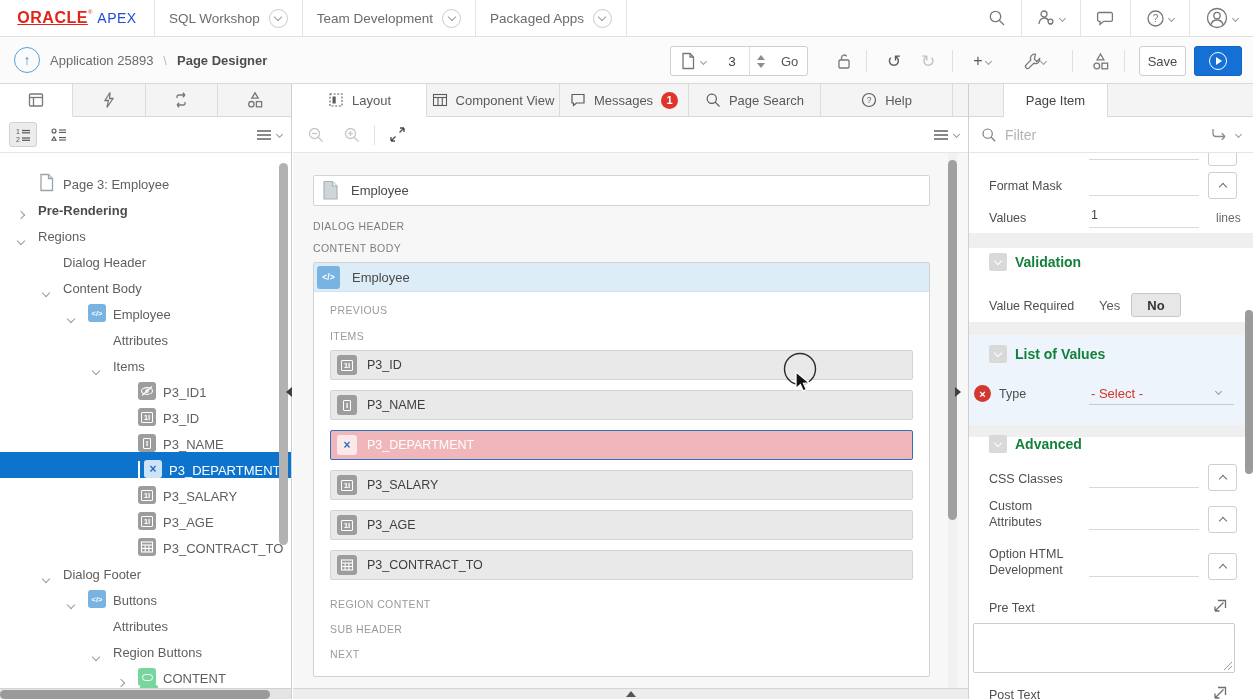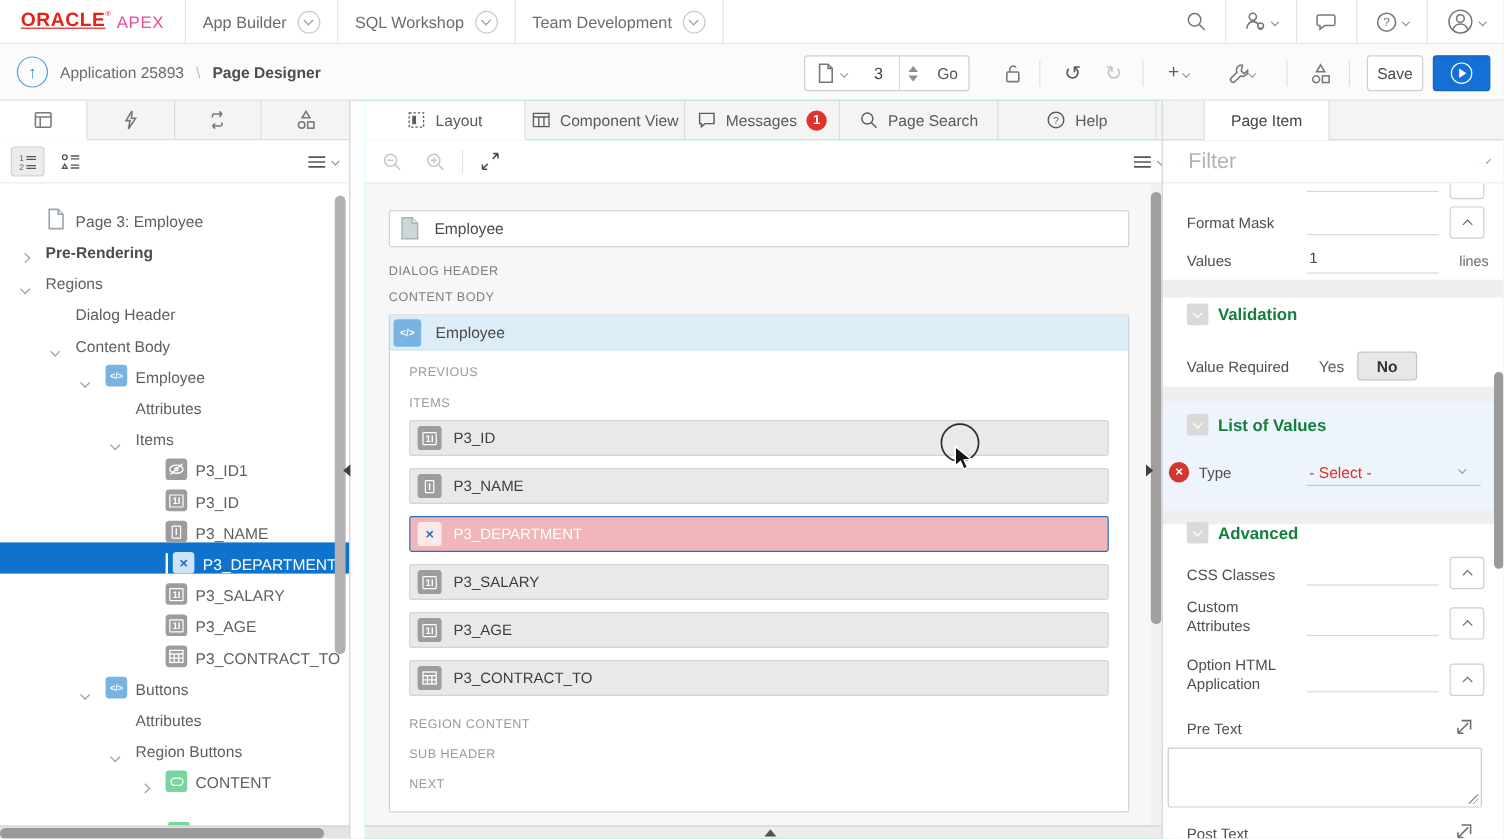--- a/index.html
+++ b/index.html
@@ -5,21 +5,21 @@
   * { box-sizing: border-box; margin:0; padding:0; }
   html,body { background:#e9e9e9; }
   body { font-family:"Liberation Sans", sans-serif; }
   #app { position:relative; width:1253px; height:699px; background:#fff; overflow:hidden; font-size:13px; color:#555; }
 
   
   .top-header { position:absolute; top:0; left:0; right:0; height:37px; background:#fff; border-bottom:1px solid #e0e0e0; display:flex; align-items:stretch; }
   .logo-cell { width:155px; display:flex; align-items:center; justify-content:center; border-right:1px solid #e4e4e4; gap:5px; }
   .logo-oracle { color:#e2231a; font-weight:bold; font-size:16px; letter-spacing:.5px;text-decoration:underline; }
   .logo-reg { color:#e2231a; font-size:6px; vertical-align:top; }
-  .logo-apex { color:#ec4899; font-size:14px; letter-spacing:.5px; }
+  .logo-apex { color:#1d4ed8; font-size:14px; letter-spacing:.5px; }
   .menu-cell { display:flex; align-items:center; gap:9px; padding:0 14px; border-right:1px solid #e4e4e4; color:#6b6b6b; font-size:13.5px; cursor:pointer; }
   .chev-circle { width:19px; height:19px; border:1px solid #cbcbcb; border-radius:50%; display:inline-flex; align-items:center; justify-content:center; }
   .chev { display:inline-block; width:6px; height:6px; border-right:1.4px solid #9a9a9a; border-bottom:1.4px solid #9a9a9a; transform:rotate(45deg); margin-top:-2px; }
   .chev.right { transform:rotate(-45deg); margin-top:0; }
   .header-right { margin-left:auto; display:flex; align-items:stretch; }
   .hicon-cell { display:flex; align-items:center; justify-content:center; gap:4px; padding:0 15px; border-left:1px solid #e4e4e4; cursor:pointer; }
   .hicon-cell:first-child { border-left:none; }
   svg.ic { stroke:#787878; fill:none; stroke-width:1.3; }
   .tiny-chev { width:5px; height:5px; border-right:1.2px solid #9a9a9a; border-bottom:1.2px solid #9a9a9a; transform:rotate(45deg); display:inline-block; }
 
@@ -42,21 +42,21 @@
   .undo-g { font-size:17px; color:#5c5c5c; }
   .redo-g { font-size:17px; color:#c4c4c4; }
   .plus-g { font-size:16px; color:#5c5c5c; margin-right:3px; }
   .save-btn { position:absolute; left:1139px; top:9px; width:47px; height:30px; background:#fff; border:1px solid #cfcfcf; border-radius:3px; font-size:13px; color:#4a4a4a; display:flex; align-items:center; justify-content:center; cursor:pointer; }
   .run-btn { position:absolute; left:1194px; top:9px; width:48px; height:30px; background:#1470d4; border:1px solid #1264be; border-radius:3px; display:flex; align-items:center; justify-content:center; cursor:pointer; }
   .run-circle { width:18px; height:18px; border:1.5px solid #fff; border-radius:50%; display:flex; align-items:center; justify-content:center; }
   .run-tri { width:0;height:0;border-top:4px solid transparent;border-bottom:4px solid transparent;border-left:6px solid #fff; margin-left:2px; }
 
   
   .left-panel { position:absolute; top:84px; left:0; width:292px; bottom:0; background:#fff; border-right:1px solid #cfcfcf; overflow:hidden; }
-  .center-panel { position:absolute; top:84px; left:304px; width:675px; bottom:0; background:#5eead4; overflow:hidden; }
+  .center-panel { position:absolute; top:84px; left:293px; width:675px; bottom:0; background:#c4b5fd; overflow:hidden; }
   .right-panel { position:absolute; top:84px; left:968px; width:285px; bottom:0; background:#fff; border-left:1px solid #cfcfcf; overflow:hidden; }
 
   .ptabs { height:33px; background:#f4f4f4; border-bottom:1px solid #d8d8d8; display:flex; align-items:stretch; }
   .ptab { display:flex; align-items:center; justify-content:center; gap:8px; border-right:1px solid #dcdcdc; color:#5a5a5a; cursor:pointer; font-size:13px; }
   .ptab.selected { background:#fff; border-bottom:1px solid #fff; margin-bottom:-1px; }
   .ltab { width:73px; }
   .badge { background:#e0332c; color:#fff; font-size:11px; min-width:17px; height:17px; border-radius:9px; display:inline-flex; align-items:center; justify-content:center; padding:0 4px; font-weight:bold; }
 
   .panel-toolbar { height:36px; background:#fff; border-bottom:1px solid #e6e6e6; display:flex; align-items:center; padding:0 9px; gap:8px; }
   .pt-btn { width:28px; height:25px; display:flex; align-items:center; justify-content:center; border-radius:3px; cursor:pointer; }
@@ -106,21 +106,21 @@
   .citem.sel .ic-select { background:#fbe9ea; color:#2d6fc2; }
   .center-vscroll-track { position:absolute; right:11px; top:69px; bottom:11px; width:9px; background:#f1f1f1; }
   .center-vscroll { position:absolute; right:11px; top:76px; width:9px; height:360px; background:#a0a0a0; border-radius:5px; }
   .bottom-handle { position:absolute; left:0; right:0; bottom:0; height:11px; background:#ededed; border-top:1px solid #d5d5d5; display:flex; align-items:center; justify-content:center; cursor:pointer; }
   .handle-tri { width:0; height:0; border-left:5px solid transparent; border-right:5px solid transparent; border-bottom:6px solid #555; }
 
   
   .rtab-wrap { height:33px; background:#f4f4f4; border-bottom:1px solid #d8d8d8; position:relative; }
   .rtab { position:absolute; left:34px; top:0; width:105px; height:33px; background:#fff; border-left:1px solid #dcdcdc; border-right:1px solid #dcdcdc; display:flex; align-items:center; justify-content:center; color:#444; cursor:pointer; }
   .filter-row { height:36px; border-bottom:1px solid #e6e6e6; display:flex; align-items:center; padding:0 12px; gap:8px; }
-  .filter-input { border:none; outline:none; flex:1; font-size:18px; color:#555; font-family:"Liberation Sans",sans-serif; }
+  .filter-input { border:none; outline:none; flex:1; font-size:14px; color:#555; font-family:"Liberation Sans",sans-serif; }
   .filter-input::placeholder { color:#b3b3b3; }
   .rcontent { position:absolute; top:69px; left:0; right:0; bottom:0; overflow:hidden; background:#fff; }
   .plabel { position:absolute; left:20px; font-size:12.5px; color:#4f4f4f; line-height:16px; }
   .pinput { position:absolute; left:120px; width:110px; height:20px; border-bottom:1px solid #d9d9d9; font-size:12.5px; color:#444; padding-left:2px; }
   .pbtn { position:absolute; left:239px; width:29px; height:27px; background:#fff; border:1px solid #cfcfcf; border-radius:3px; display:flex; align-items:center; justify-content:center; cursor:pointer; }
   .pbtn .chev { transform:rotate(-135deg); margin-top:3px; border-color:#6e6e6e; }
   .band { position:absolute; left:0; right:0; background:#efefef; }
   .sec-head { position:absolute; left:20px; display:flex; align-items:center; gap:8px; }
   .sec-chevbox { width:18px; height:18px; background:#d9d9d9; border-radius:2px; display:flex; align-items:center; justify-content:center; cursor:pointer; }
   .sec-chevbox .chev { border-color:#fff; margin-top:-3px; }
@@ -149,33 +149,33 @@
 
 <div id="app">
 
   <div class="top-header">
     <div class="logo-cell">
       <span><span class="logo-oracle">ORACLE</span><sup class="logo-reg">®</sup></span>
       <span class="logo-apex">APEX</span>
     </div>
     <div id="header-menus" style="display:flex;">
         <div class="menu-cell">
-          <span>App Builder</span>
-          <span class="chev-circle">
-            <span class="chev"></span>
-          </span>
-        </div>
-        <div class="menu-cell">
           <span>SQL Workshop</span>
           <span class="chev-circle">
             <span class="chev"></span>
           </span>
         </div>
         <div class="menu-cell">
           <span>Team Development</span>
+          <span class="chev-circle">
+            <span class="chev"></span>
+          </span>
+        </div>
+        <div class="menu-cell">
+          <span>Packaged Apps</span>
           <span class="chev-circle">
             <span class="chev"></span>
           </span>
         </div>
       </div>
     <div class="header-right">
       <div class="hicon-cell">
         <svg class="ic" width="18" height="18" viewBox="0 0 18 18">
             <circle cx="7.5" cy="7.5" r="5.2"></circle>
             <line x1="11.5" y1="11.5" x2="16" y2="16"></line>
@@ -446,20 +446,26 @@
               <g stroke="#fff" stroke-width="1.1" fill="none">
                 <rect x="1.5" y="2" width="11" height="10"></rect>
                 <line x1="1.5" y1="5" x2="12.5" y2="5"></line>
                 <line x1="5.2" y1="5" x2="5.2" y2="12"></line>
                 <line x1="8.9" y1="5" x2="8.9" y2="12"></line>
                 <line x1="1.5" y1="8.5" x2="12.5" y2="8.5"></line>
               </g>
             </svg>
           </span>
           <span>P3_CONTRACT_TO</span>
+        </div>
+        <div class="tree-row" style="padding-left: 43px;">
+          <span class="tr-chev">
+            <span class="chev"></span>
+          </span>
+          <span>Dialog Footer</span>
         </div>
         <div class="tree-row" style="padding-left: 68px;">
           <span class="tr-chev">
             <span class="chev"></span>
           </span>
           <span class="tico ic-code" style="width: 18px; height: 18px;">&lt;/&gt;</span>
           <span>Buttons</span>
         </div>
         <div class="tree-row" style="padding-left: 93px;">
           <span class="tr-chev"></span>
@@ -725,21 +731,21 @@
       <div class="pbtn" style="top:311px;">
           <span class="chev"></span>
         </div>
 
       <div class="plabel" style="top:345px;width:85px;">Custom Attributes</div>
       <div class="pinput" style="top:357px;"></div>
       <div class="pbtn" style="top:353px;">
           <span class="chev"></span>
         </div>
 
-      <div class="plabel" style="top:393px;width:85px;">Option HTML Application</div>
+      <div class="plabel" style="top:393px;width:85px;">Option HTML Development</div>
       <div class="pinput" style="top:404px;"></div>
       <div class="pbtn" style="top:400px;">
           <span class="chev"></span>
         </div>
 
       <div class="plabel" style="top:447px;">Pre Text</div>
       <svg class="modal-ico" style="top:444px;left:242px;" width="18" height="18" viewBox="0 0 18 18">
           <g stroke="#6e6e6e" stroke-width="1.3" fill="none">
             <polyline points="7,3.5 14.5,3.5 14.5,11"></polyline>
             <path d="M12.5 5.5 L4 14 M4 14 v-4.5 M4 14 h4.5"></path>

